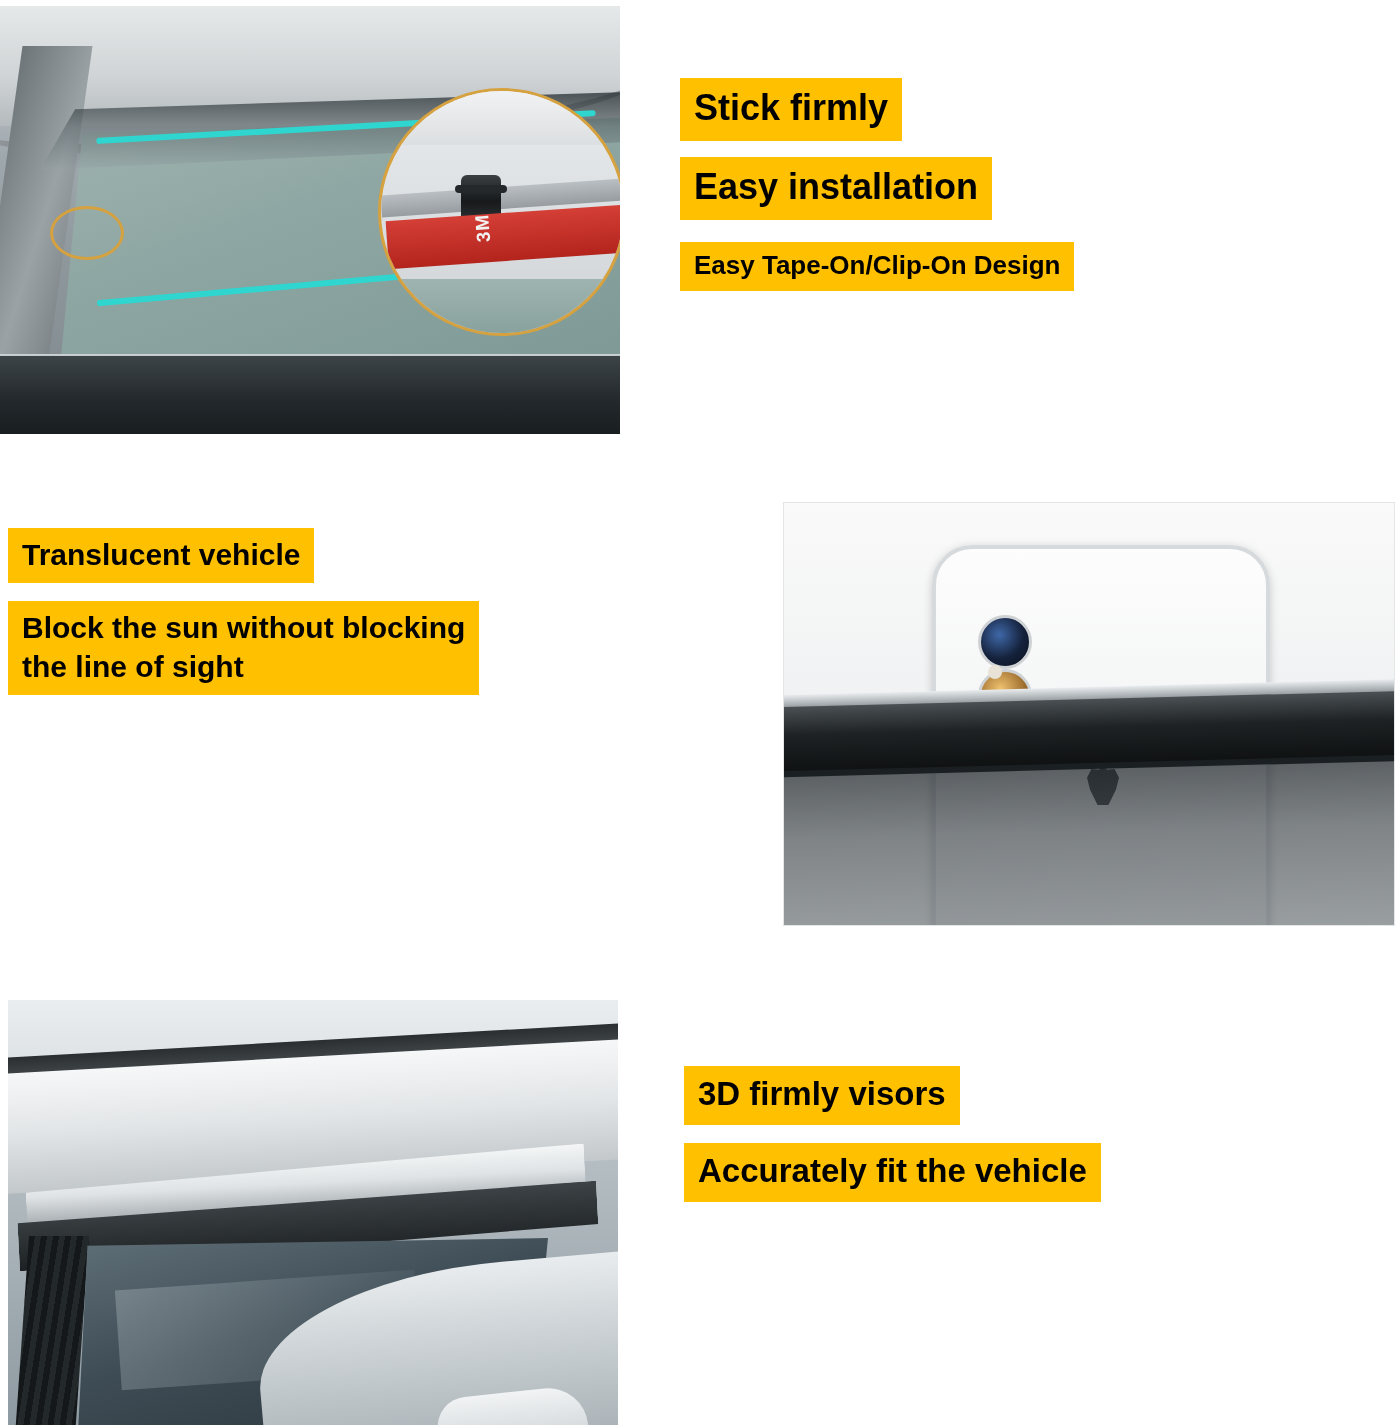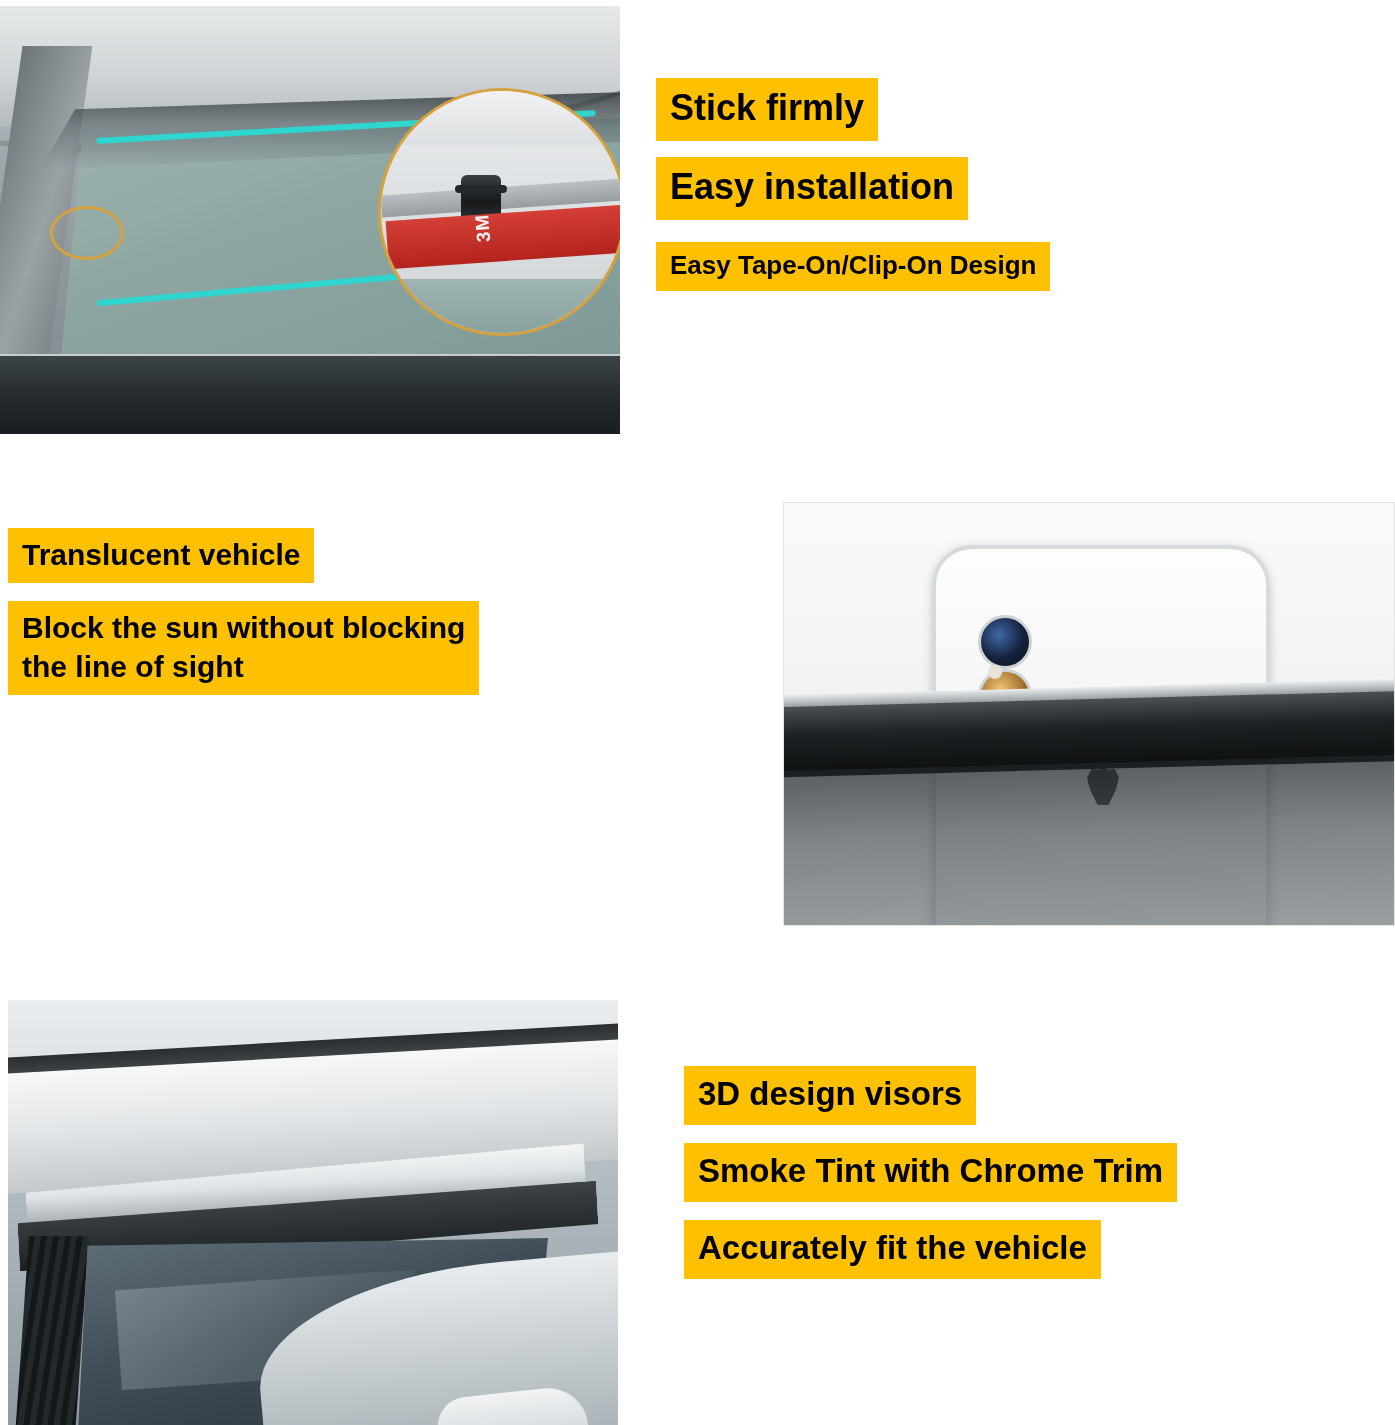--- a/index.html
+++ b/index.html
@@ -31,21 +31,21 @@
     background: #FFC000;
     color: #000000;
     font-weight: bold;
     line-height: 1.30;
     padding: 7px 14px 9px 14px;
     box-sizing: border-box;
     white-space: pre-line;
   }
 
   
-  #group-stick { top: 78px; left: 656px; }
+  #group-stick { top: 78px; left: 680px; }
   #group-stick .feature-line:nth-child(1) { font-size: 36px; margin-bottom: 16px; }
   #group-stick .feature-line:nth-child(2) { font-size: 36px; margin-bottom: 22px; }
   #group-stick .feature-line:nth-child(3) { font-size: 26px; }
 
   
   #group-translucent { top: 528px; left: 8px; }
   #group-translucent .feature-line:nth-child(1) { font-size: 30px; margin-bottom: 18px; }
   #group-translucent .feature-line:nth-child(2) { font-size: 30px; margin-bottom: 18px; }
   #group-translucent .feature-line:nth-child(3) { font-size: 30px; font-style: italic; }
 
@@ -325,16 +325,15 @@
   <div class="visor-dark"></div>
   <div class="bpillar"></div>
   <div class="window"></div>
   <div class="window-ref"></div>
   <div class="antenna"></div>
   <div class="hood"></div>
   <div class="mirror"></div>
 </div>
 
 <div class="feature-group" id="group-3d">
-  <span class="feature-line">3D design visors</span>
-  <span class="feature-line">Smoke Tint with Chrome Trim</span>
+  <span class="feature-line">3D firmly visors</span>
   <span class="feature-line">Accurately fit the vehicle</span>
 </div>
 
 </body></html>

